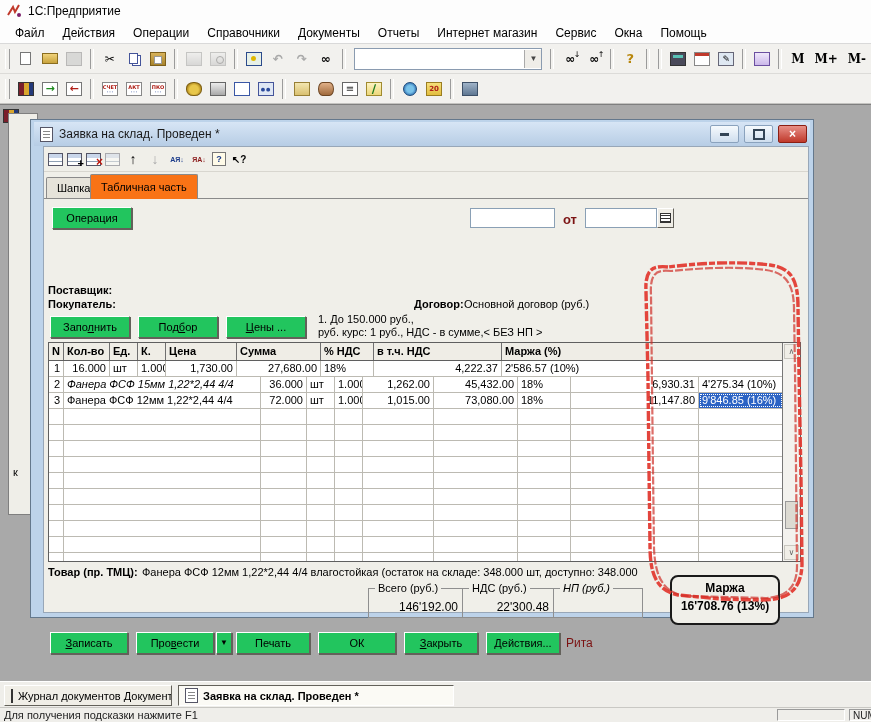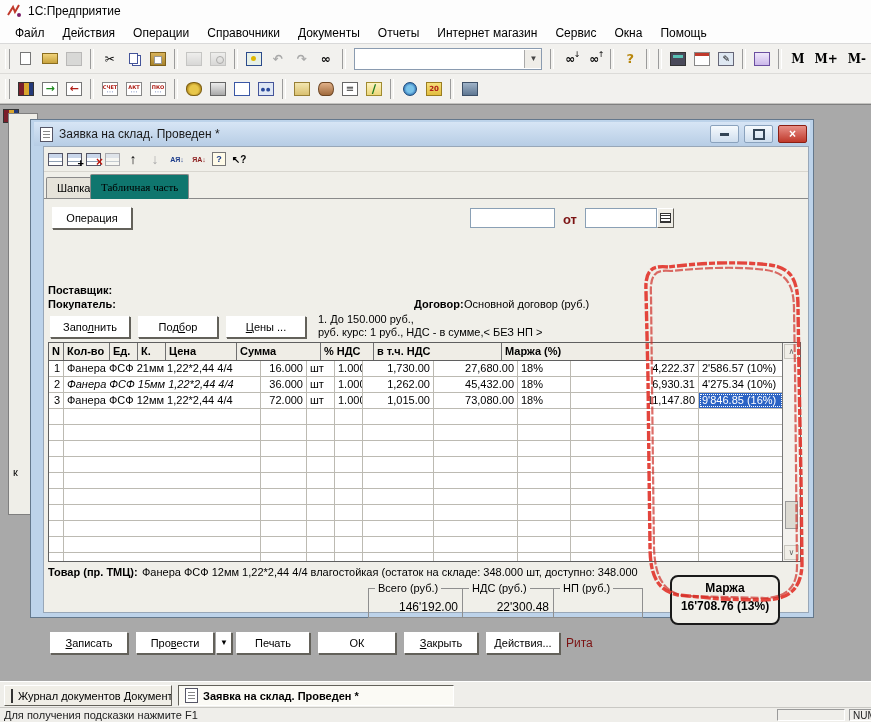--- a/index.html
+++ b/index.html
@@ -99,24 +99,24 @@
   [data-name="move-up-icon"]::before{content:"↑";font-weight:bold;font-size:14px;}
   [data-name="move-down-icon"]::before{content:"↓";font-weight:bold;font-size:14px;color:#aaa;}
   [data-name="sort-asc-icon"]::before{content:"АЯ↓";font-size:7px;font-weight:bold;color:#1a3a8a;}
   [data-name="sort-desc-icon"]::before{content:"ЯА↓";font-size:7px;font-weight:bold;color:#8a1a1a;}
   [data-name="help-topics-icon"]{border:1px solid #777;background:#fffbe8;width:12px;height:12px;}
   [data-name="help-topics-icon"]::before{content:"?";font-size:9px;color:#1a3a8a;font-weight:bold;}
   [data-name="context-help-icon"]::before{content:"↖?";font-size:10px;font-weight:bold;}
   
   .tab{position:absolute;top:30px;height:21px;background:#e6e3da;border:1px solid #8a8a8a;border-bottom:none;border-radius:2px 2px 0 0;
        padding:0 10px;line-height:21px;font-size:11px;box-sizing:border-box;}
-  .tab.active{top:27px;height:25px;background:#0f766e;z-index:3;line-height:24px;font-family:Liberation Serif, serif;}
+  .tab.active{top:27px;height:25px;background:#f97316;z-index:3;line-height:24px;}
   #tabpanel{position:absolute;left:0;top:51px;right:0;bottom:0;border-top:1px solid #8a8a8a;background:#f0efe9;}
   
-  .b3{position:absolute;height:22px;background:#ffffff;border:1px solid;border-color:#fff #63615a #63615a #fff;
+  .b3{position:absolute;height:22px;background:#22c55e;border:1px solid;border-color:#fff #63615a #63615a #fff;
       box-shadow:1px 1px 0 #63615a;font-size:11px;text-align:center;line-height:20px;box-sizing:border-box;cursor:default;}
   .inp{position:absolute;height:20px;background:#fff;border:1px solid #8aa0b5;box-sizing:border-box;font-size:11px;padding:0 3px;font-family:"Liberation Sans",sans-serif;}
   .lbl{position:absolute;white-space:nowrap;}
   .bold{font-weight:bold;}
   .maroon{color:#7b1212;font-weight:bold;}
   .bigmaroon{color:#7b1212;font-weight:bold;font-size:13px;}
   .calbtn{position:absolute;width:17px;height:20px;background:#efede6;border:1px solid;border-color:#fff #63615a #63615a #fff;box-sizing:border-box;display:flex;align-items:center;justify-content:center;}
   .calbtn .g{width:9px;height:8px;background:repeating-linear-gradient(0deg,#333 0 1px,#fff 1px 3px),repeating-linear-gradient(90deg,#333 0 1px,#fff 1px 3px);border:1px solid #333;}
   
   #tblwrap{position:absolute;left:4px;top:143px;width:753px;height:220px;border:1px solid #5f5f5f;background:#fff;overflow:hidden;box-sizing:border-box;}
@@ -125,21 +125,21 @@
   .tc{border-right:1px solid #bcbab2;padding:1px 3px 0;font-size:11px;white-space:nowrap;overflow:hidden;box-sizing:border-box;flex:0 0 auto;}
   .tc.fx{flex:1 1 auto;}
   .th{border-right:1px solid #6f6f6f;font-weight:bold;padding-top:2px;}
   .tc.r{text-align:right;}
   .tc.sel{background:#2b63c4;color:#fff;outline:1px dotted #fff;outline-offset:-2px;}
   #vsb{position:absolute;top:0;right:0;bottom:0;width:17px;border-left:1px solid #777;background:#f3f2ee;}
   .sbtn{position:absolute;left:1px;right:1px;height:15px;display:flex;align-items:center;justify-content:center;font-size:8px;color:#666;background:#f0eee7;border:1px solid #c9c7c0;box-sizing:border-box;}
   #sb-thumb{position:absolute;left:2px;right:2px;top:158px;height:26px;background:#dcdad2;border:1px solid #9a9a9a;}
   
   .totbox{position:absolute;height:30px;border:1px solid #8f8f8f;border-right:none;box-sizing:border-box;}
-  .totbox.last{border-right:1px solid #8f8f8f;}
+  .totbox.last{border-right:1px solid #8f8f8f;font-style:italic;}
   .totbox .cap{position:absolute;top:-7px;left:6px;background:#f0efe9;padding:0 3px;font-size:11px;}
   .totbox .val{position:absolute;right:4px;bottom:3px;font-weight:normal;font-size:12px;}
   #marginbox{position:absolute;left:626px;top:376px;width:110px;height:50px;background:#f0efe9;border:2px solid #1a1a1a;border-radius:8px;box-sizing:border-box;text-align:center;z-index:5;}
   #marginbox .cap{font-weight:bold;font-size:12px;margin-top:4px;}
   #marginbox .val{font-weight:bold;font-size:12px;margin-top:4px;}
   
   #taskbar{position:absolute;left:0;top:681px;width:871px;height:26px;background:#efeeea;border-top:1px solid #fff;box-sizing:border-box;}
   .taskbtn{position:absolute;top:3px;height:21px;background:#f0eee7;border:1px solid;border-color:#fff #63615a #63615a #fff;display:flex;align-items:center;padding:0 6px;gap:5px;font-size:11px;box-sizing:border-box;white-space:nowrap;overflow:hidden;}
   .taskbtn.active{background:#fbfaf5;border-color:#63615a #fff #fff #63615a;font-weight:bold;}
   #statusbar{position:absolute;left:0;top:707px;width:871px;height:15px;background:#efeeea;border-top:1px solid #c9c8c4;font-size:11px;color:#222;box-sizing:border-box;}
@@ -377,21 +377,20 @@
                 <div class="tc th" data-name="column-header" style="width: 28px;">К.</div>
                 <div class="tc th" data-name="column-header" style="width: 71px;">Цена</div>
                 <div class="tc th" data-name="column-header" style="width: 84px;">Сумма</div>
                 <div class="tc th" data-name="column-header" style="width: 53px;">% НДС</div>
                 <div class="tc th" data-name="column-header" style="width: 128px;">в т.ч. НДС</div>
                 <div class="tc th fx" data-name="column-header">Маржа (%)</div>
               </div>
             <div id="tblBody" data-name="table-body">
                 <div class="tr" data-name="table-row">
                   <div class="tc r" data-name="table-cell" style="width: 15px;">1</div>
-                  <div class="tc l" data-name="table-cell" style="width: 197px;">Фанера ФСФ 21мм 1,22*2,44 4/4</div>
                   <div class="tc r" data-name="table-cell" style="width: 46px;">16.000</div>
                   <div class="tc l" data-name="table-cell" style="width: 28px;">шт</div>
                   <div class="tc r" data-name="table-cell" style="width: 28px;">1.000</div>
                   <div class="tc r" data-name="table-cell" style="width: 71px;">1,730.00</div>
                   <div class="tc r" data-name="table-cell" style="width: 84px;">27,680.00</div>
                   <div class="tc l" data-name="table-cell" style="width: 53px;">18%</div>
                   <div class="tc r" data-name="table-cell" style="width: 128px;">4,222.37</div>
                   <div class="tc l fx" data-name="table-cell">2'586.57 (10%)</div>
                 </div>
                 <div class="tr" data-name="table-row">

